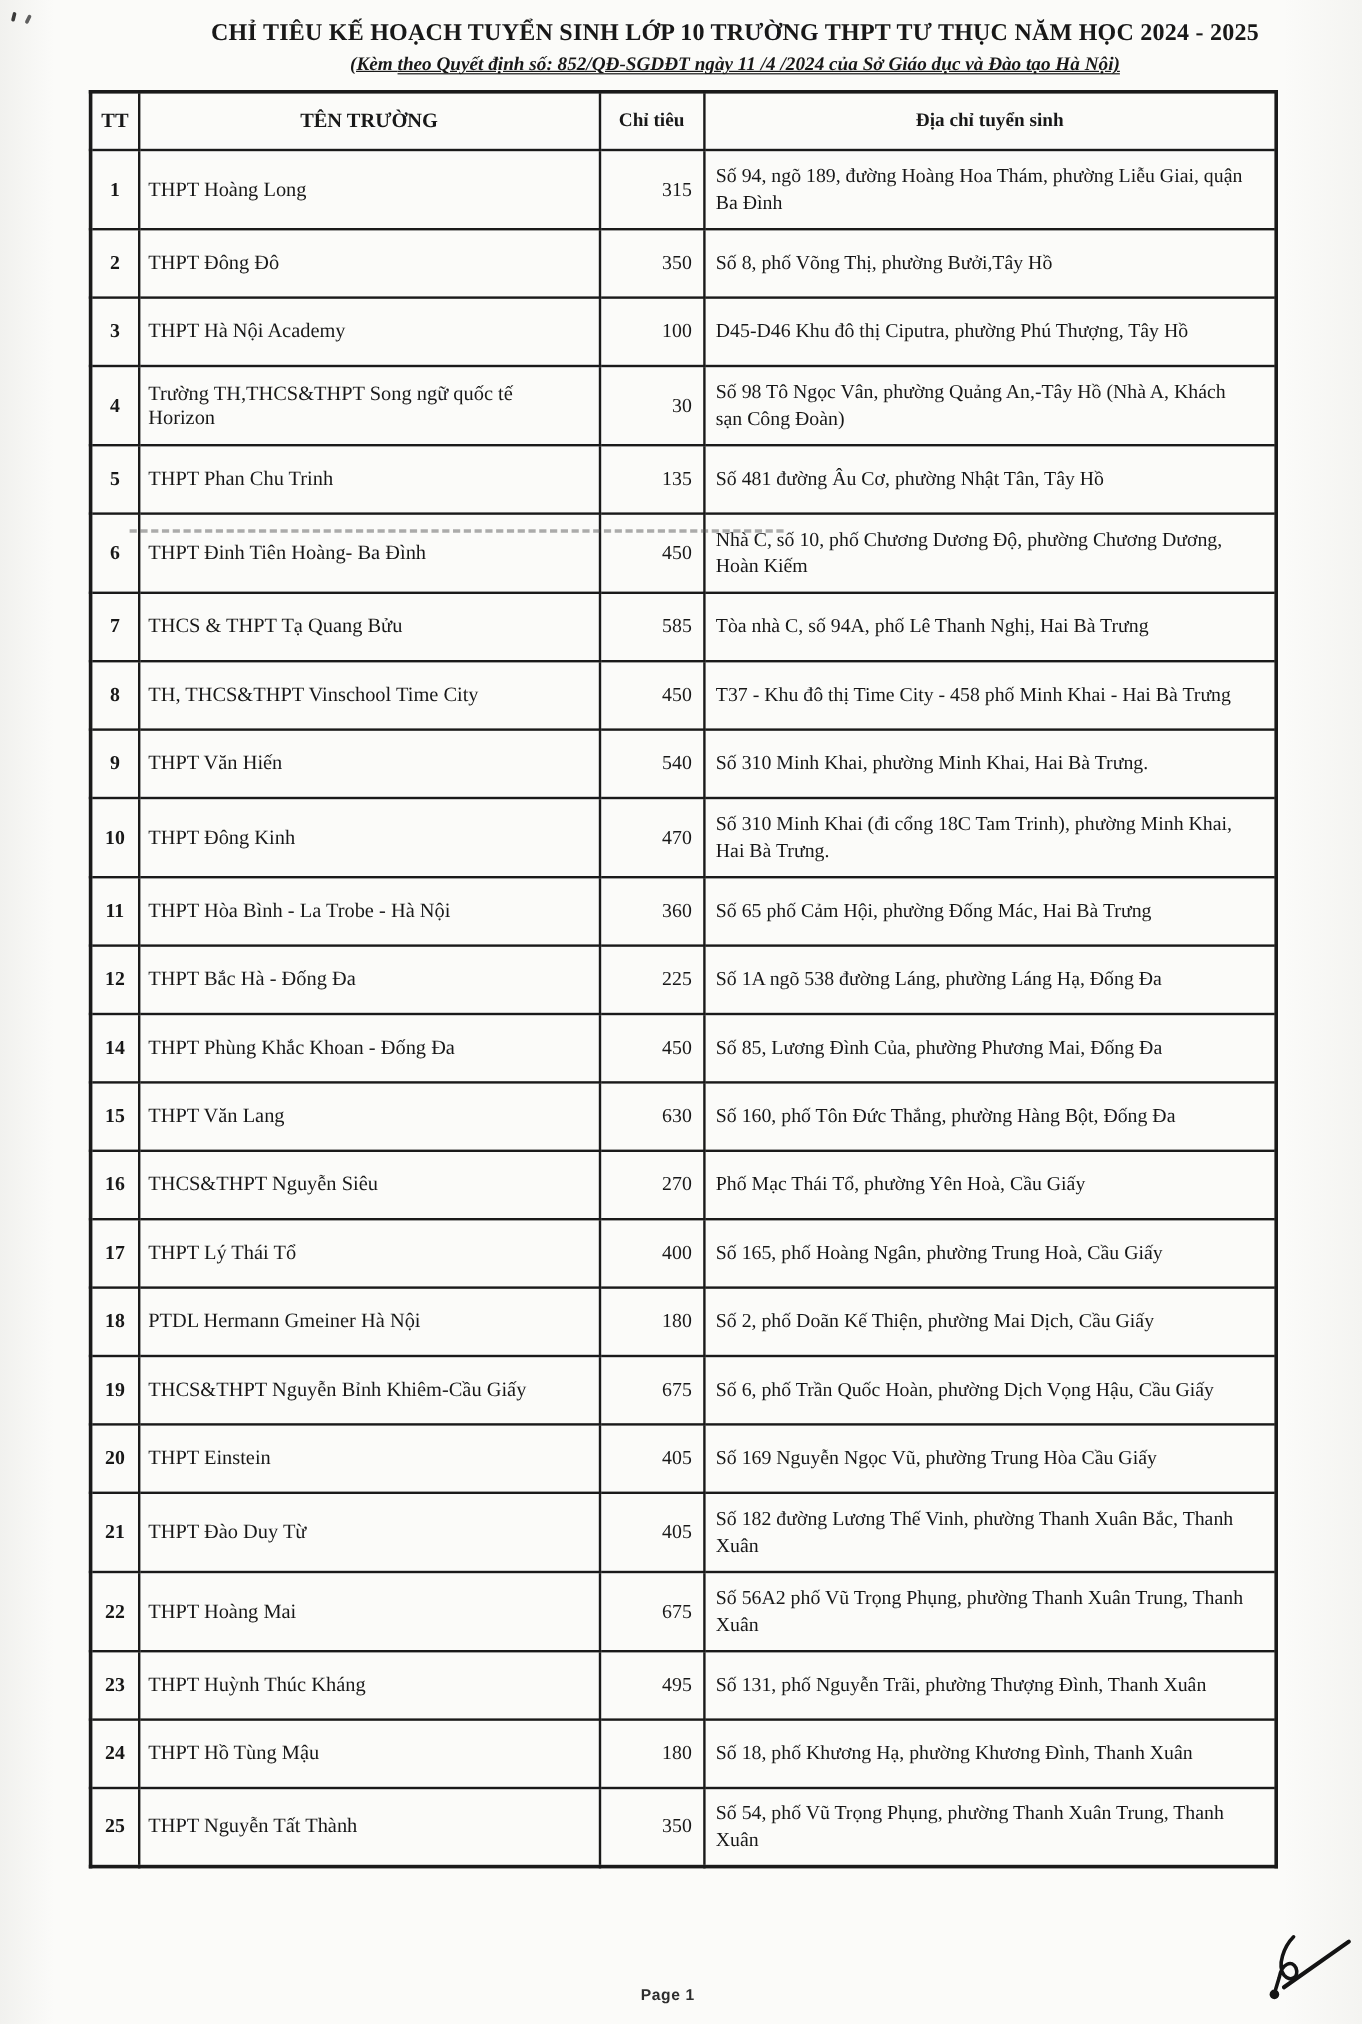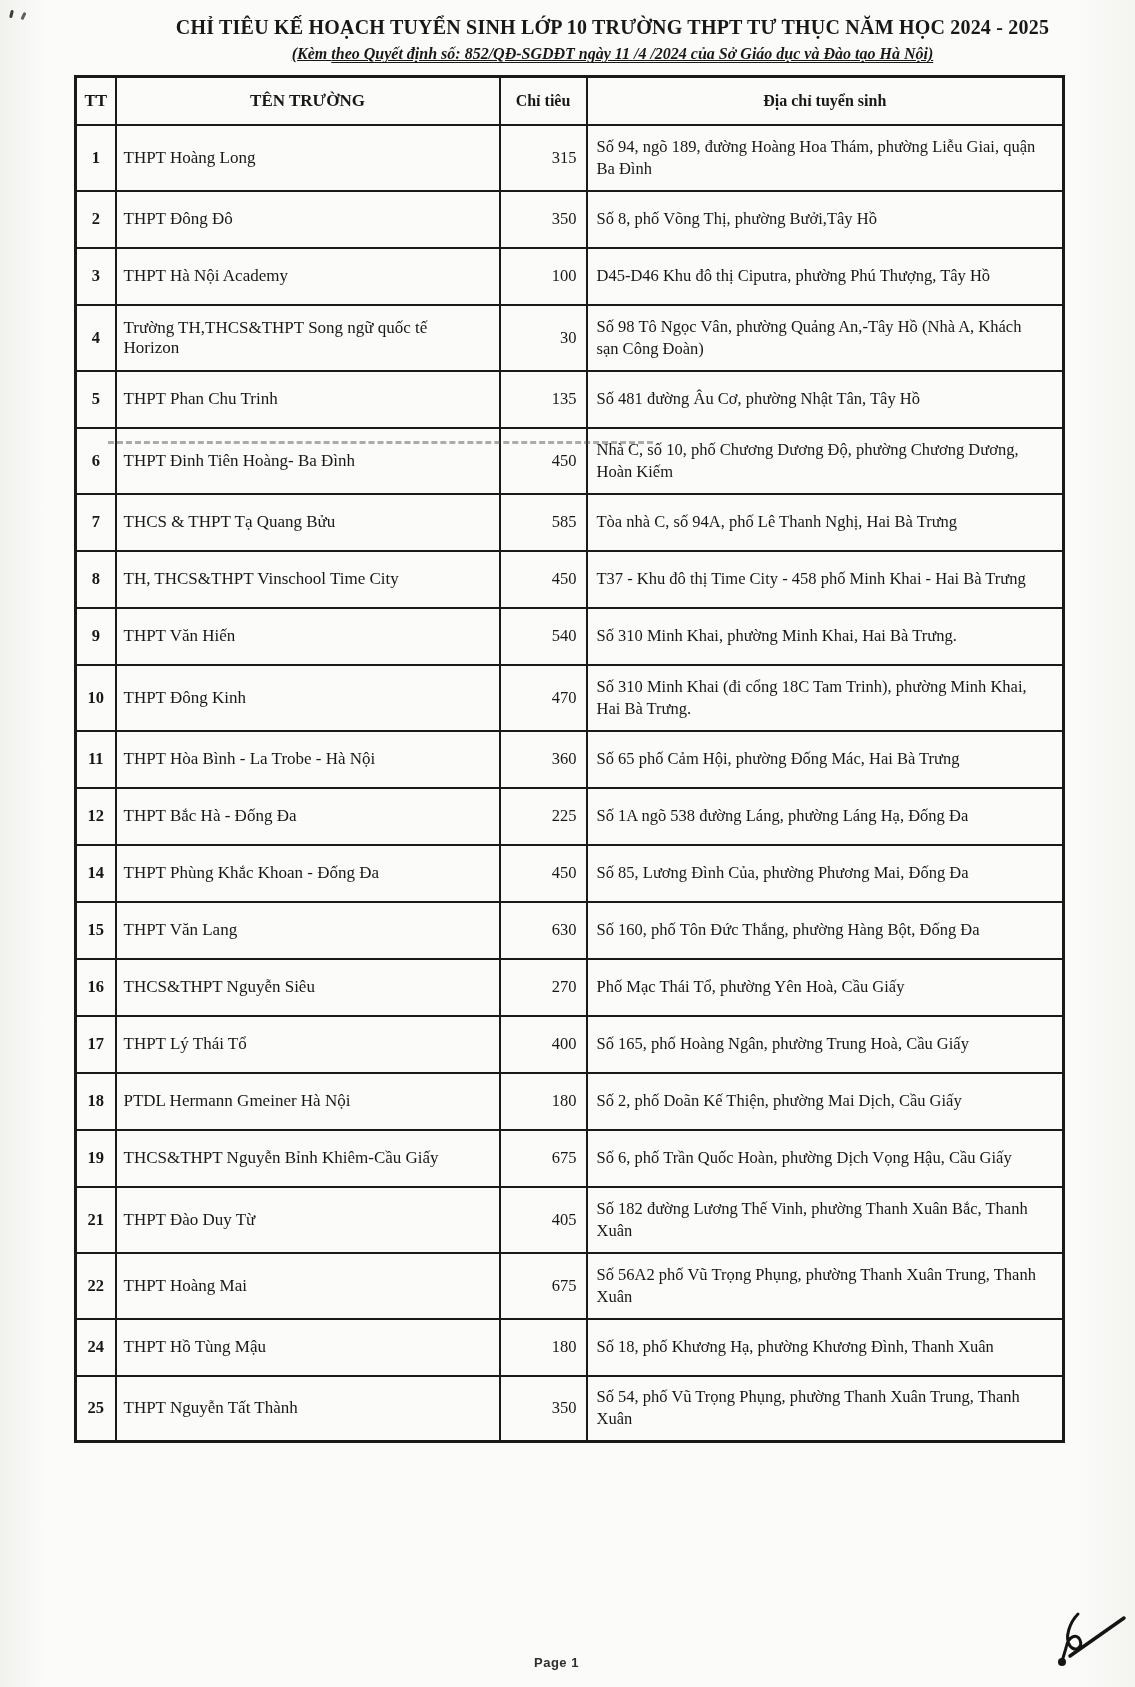--- a/index.html
+++ b/index.html
@@ -189,35 +189,47 @@
           <td class="c-name">PTDL Hermann Gmeiner Hà Nội</td>
           <td class="c-quota">180</td>
           <td class="c-addr">Số 2, phố Doãn Kế Thiện, phường Mai Dịch, Cầu Giấy</td>
         </tr>
         <tr class="single">
           <td class="c-tt">19</td>
           <td class="c-name">THCS&amp;THPT Nguyễn Bỉnh Khiêm-Cầu Giấy</td>
           <td class="c-quota">675</td>
           <td class="c-addr">Số 6, phố Trần Quốc Hoàn, phường Dịch Vọng Hậu, Cầu Giấy</td>
         </tr>
+        <tr class="single">
+          <td class="c-tt">20</td>
+          <td class="c-name">THPT Einstein</td>
+          <td class="c-quota">405</td>
+          <td class="c-addr">Số 169 Nguyễn Ngọc Vũ, phường Trung Hòa Cầu Giấy</td>
+        </tr>
         <tr class="double">
           <td class="c-tt">21</td>
           <td class="c-name">THPT Đào Duy Từ</td>
           <td class="c-quota">405</td>
           <td class="c-addr">Số 182 đường Lương Thế Vinh, phường Thanh Xuân Bắc, Thanh
 Xuân</td>
         </tr>
         <tr class="double">
           <td class="c-tt">22</td>
           <td class="c-name">THPT Hoàng Mai</td>
           <td class="c-quota">675</td>
           <td class="c-addr">Số 56A2 phố Vũ Trọng Phụng, phường Thanh Xuân Trung, Thanh
 Xuân</td>
         </tr>
         <tr class="single">
+          <td class="c-tt">23</td>
+          <td class="c-name">THPT Huỳnh Thúc Kháng</td>
+          <td class="c-quota">495</td>
+          <td class="c-addr">Số 131, phố Nguyễn Trãi, phường Thượng Đình, Thanh Xuân</td>
+        </tr>
+        <tr class="single">
           <td class="c-tt">24</td>
           <td class="c-name">THPT Hồ Tùng Mậu</td>
           <td class="c-quota">180</td>
           <td class="c-addr">Số 18, phố Khương Hạ, phường Khương Đình, Thanh Xuân</td>
         </tr>
         <tr class="double">
           <td class="c-tt">25</td>
           <td class="c-name">THPT Nguyễn Tất Thành</td>
           <td class="c-quota">350</td>
           <td class="c-addr">Số 54, phố Vũ Trọng Phụng, phường Thanh Xuân Trung, Thanh

